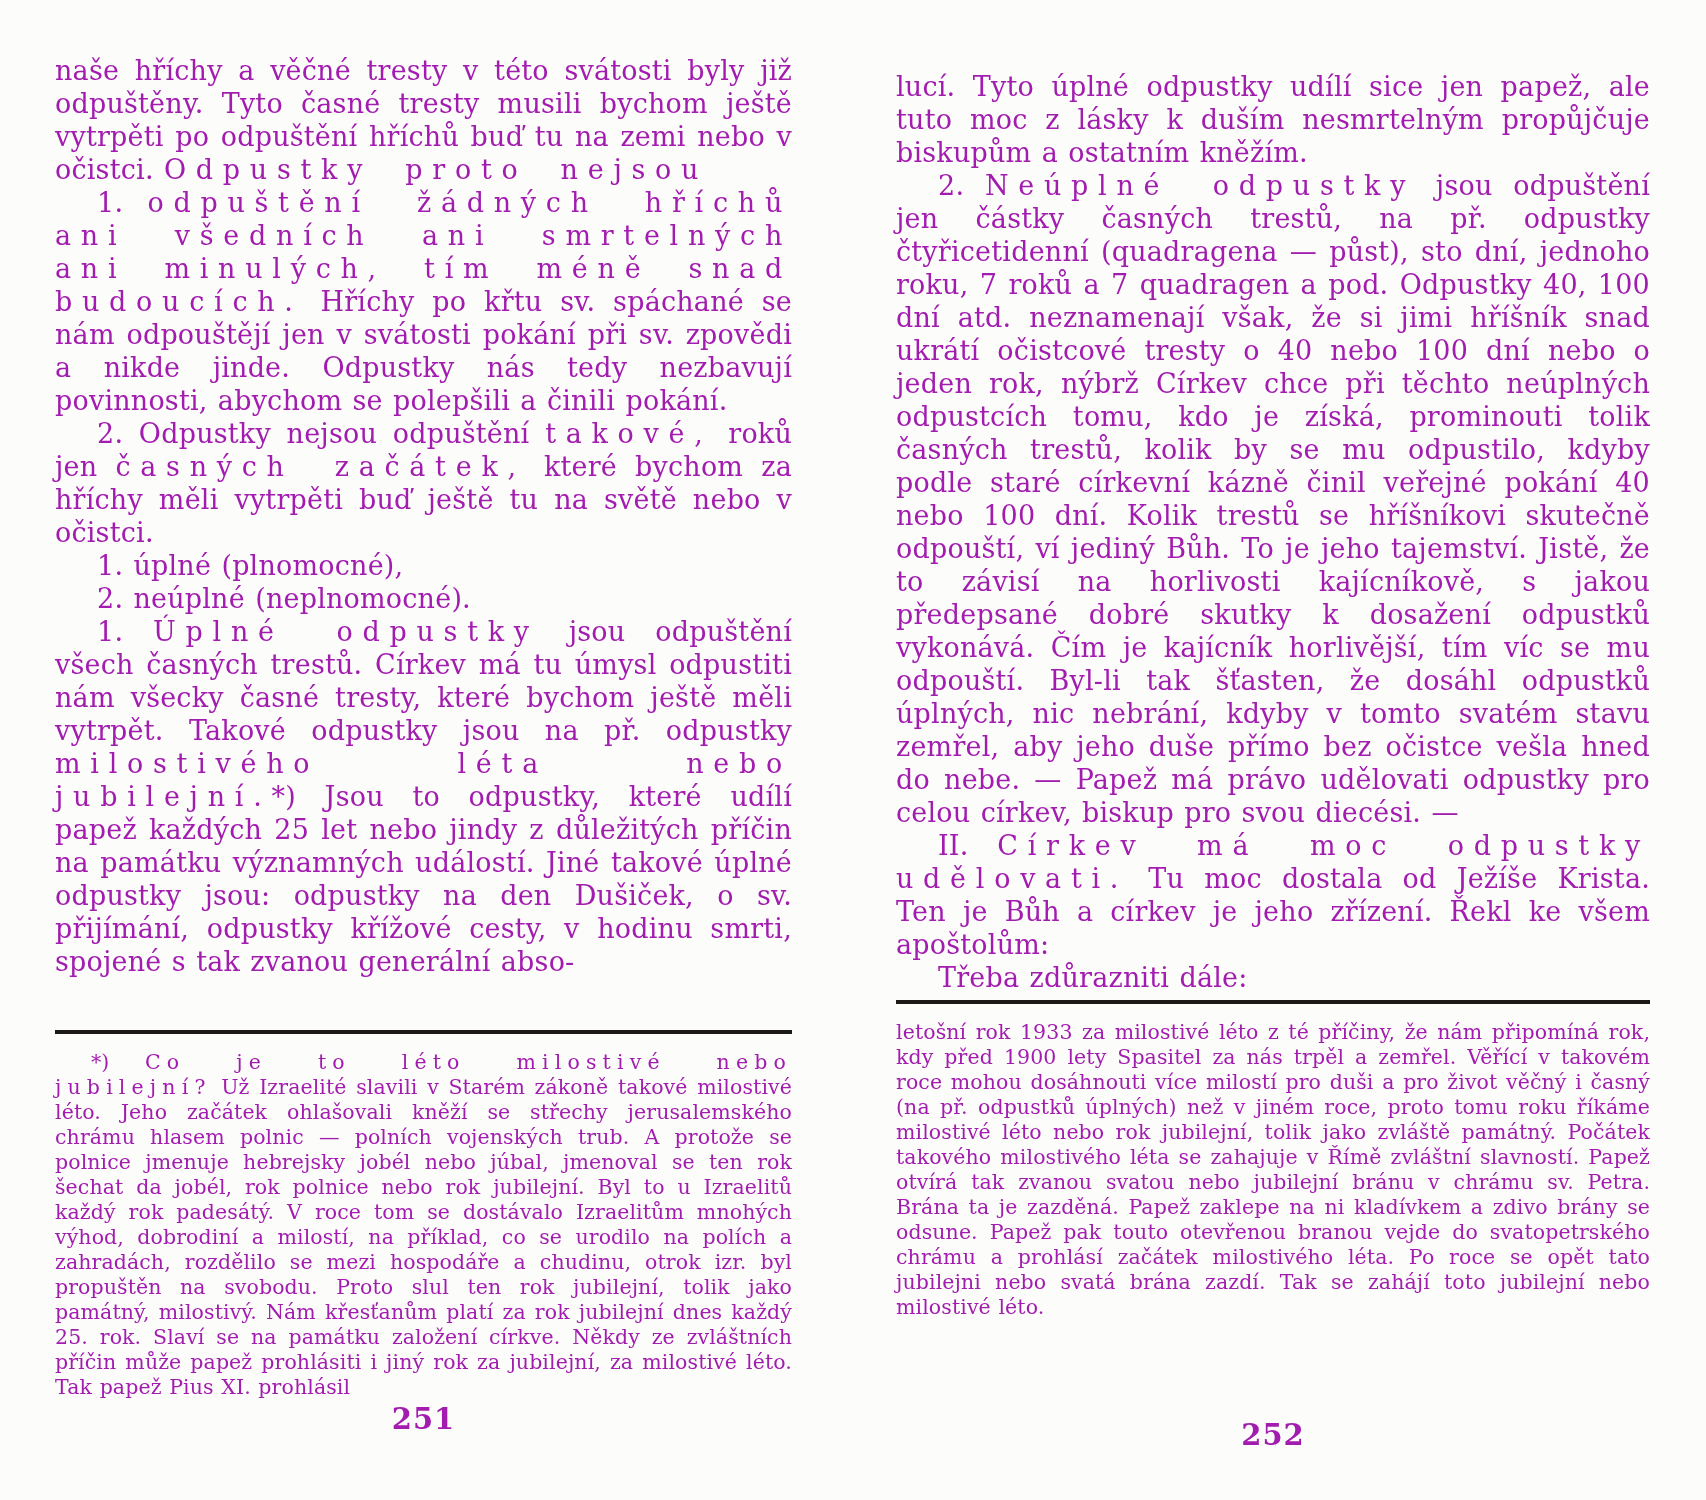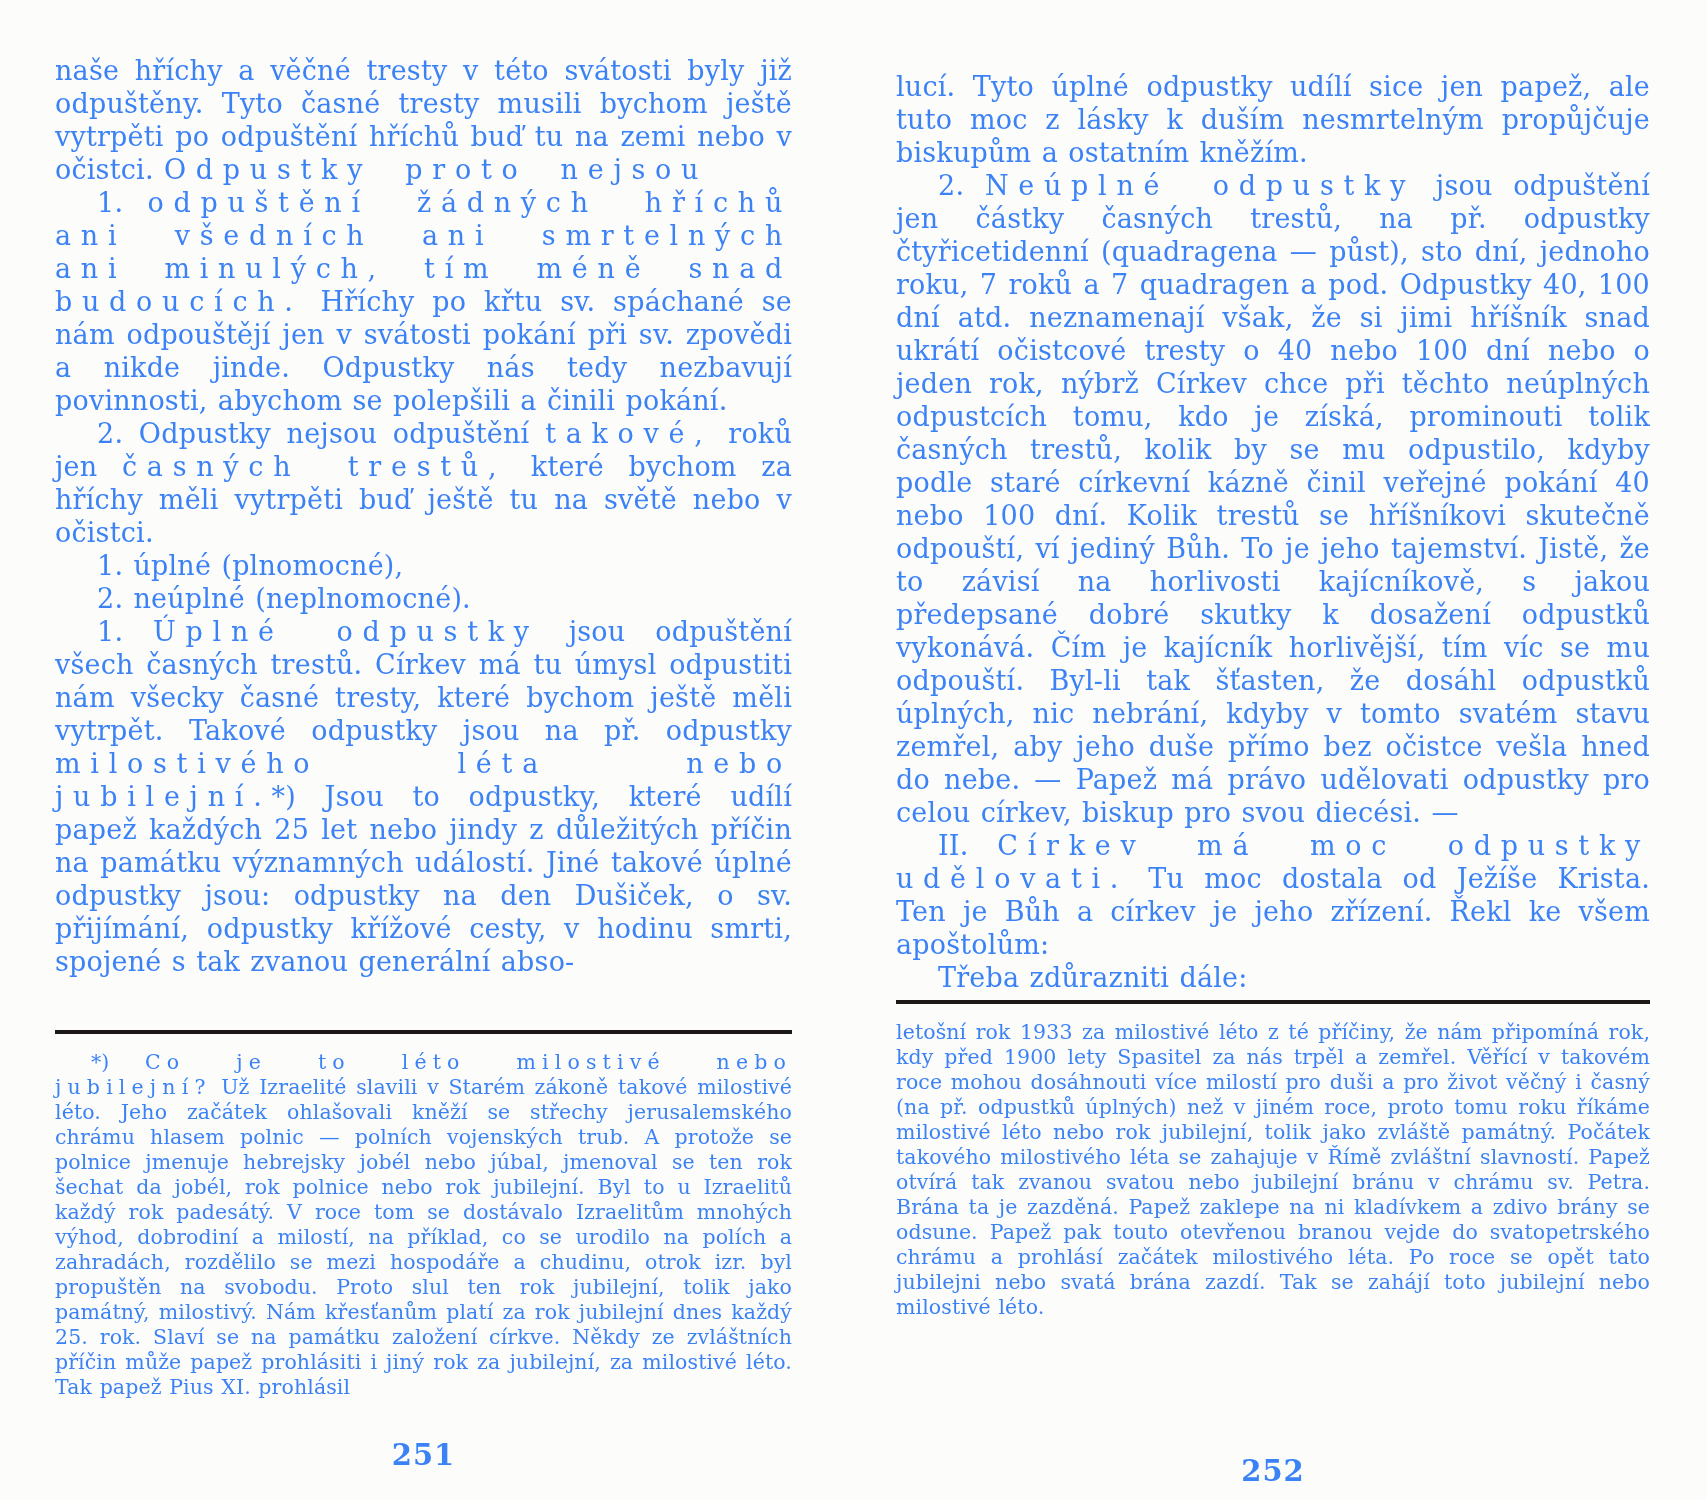--- a/index.html
+++ b/index.html
@@ -8,21 +8,21 @@
     width: 1706px;
     height: 1500px;
     background: #fcfcfa;
     overflow: hidden;
   }
   .sheet {
     position: relative;
     width: 1706px;
     height: 1500px;
     background: #fcfcfa;
-    color: #3b82f6;
+    color: #a21caf;
     font-family: "DejaVu Serif", "Liberation Serif", serif;
   }
   .page {
     position: absolute;
     top: 0;
     height: 1500px;
   }
   .page.left  { left: 55px;  width: 737px; }
   .page.right { left: 896px; width: 754px; }
 
@@ -65,35 +65,34 @@
   .footnote .para.indent { text-indent: 36px; }
   .footnote .sp { letter-spacing: 0.3em; word-spacing: 0.5em; }
 
   .page-number {
     position: absolute;
     left: 0; right: 0;
     text-align: center;
     font-size: 29px;
     font-weight: bold;
     letter-spacing: 1px;
-    margin-top: 36px;
   }
   .page.left  .page-number { top: 1402px; }
   .page.right .page-number { top: 1418px; }
 </style>
 </head>
 <body>
 
 <div class="sheet">
 
   <div class="page left">
     <div class="body-text">
         <p class="para"><span>naše hříchy a věčné tresty v této svátosti byly již odpuštěny. Tyto časné tresty musili bychom ještě vytrpěti po odpuštění hříchů buď tu na zemi nebo v očistci. </span><span class="sp">Odpustky proto nejsou</span></p>
         <p class="para indent"><span>1. </span><span class="sp">odpuštění žádných hříchů ani všedních ani smrtelných ani minulých, tím méně snad budoucích.</span><span> Hříchy po křtu sv. spáchané se nám odpouštějí jen v svátosti pokání při sv. zpovědi a nikde jinde. Odpustky nás tedy nezbavují povinnosti, abychom se polepšili a činili pokání.</span></p>
-        <p class="para indent"><span>2. Odpustky nejsou odpuštění </span><span class="sp">takové,</span><span> roků jen </span><span class="sp">časných trestů,</span><span> které bychom za hříchy měli vytrpěti buď ještě tu na světě nebo v očistci.</span></p>
+        <p class="para indent"><span>2. Odpustky nejsou odpuštění </span><span class="sp">takové,</span><span> roků jen </span><span class="sp">časných začátek,</span><span> které bychom za hříchy měli vytrpěti buď ještě tu na světě nebo v očistci.</span></p>
         <p class="para indent"><span>1. úplné (plnomocné),</span></p>
         <p class="para indent"><span>2. neúplné (neplnomocné).</span></p>
         <p class="para indent"><span>1. </span><span class="sp">Úplné odpustky</span><span> jsou odpuštění všech časných trestů. Církev má tu úmysl odpustiti nám všecky časné tresty, které bychom ještě měli vytrpět. Takové odpustky jsou na př. odpustky </span><span class="sp">milostivého léta nebo jubilejní.</span><span>*) Jsou to odpustky, které udílí papež každých 25 let nebo jindy z důležitých příčin na památku významných událostí. Jiné takové úplné odpustky jsou: odpustky na den Dušiček, o sv. přijímání, odpustky křížové cesty, v hodinu smrti, spojené s tak zvanou generální abso-</span></p>
       </div>
     <div class="footnote-block">
       <hr class="rule">
       <div class="footnote">
           <p class="para indent"><span>*) </span><span class="sp">Co je to léto milostivé nebo jubilejní?</span><span> Už Izraelité slavili v Starém zákoně takové milostivé léto. Jeho začátek ohlašovali kněží se střechy jerusalemského chrámu hlasem polnic — polních vojenských trub. A protože se polnice jmenuje hebrejsky jobél nebo júbal, jmenoval se ten rok šechat da jobél, rok polnice nebo rok jubilejní. Byl to u Izraelitů každý rok padesátý. V roce tom se dostávalo Izraelitům mnohých výhod, dobrodiní a milostí, na příklad, co se urodilo na polích a zahradách, rozdělilo se mezi hospodáře a chudinu, otrok izr. byl propuštěn na svobodu. Proto slul ten rok jubilejní, tolik jako památný, milostivý. Nám křesťanům platí za rok jubilejní dnes každý 25. rok. Slaví se na památku založení církve. Někdy ze zvláštních příčin může papež prohlásiti i jiný rok za jubilejní, za milostivé léto. Tak papež Pius XI. prohlásil</span></p>
         </div>
     </div>

